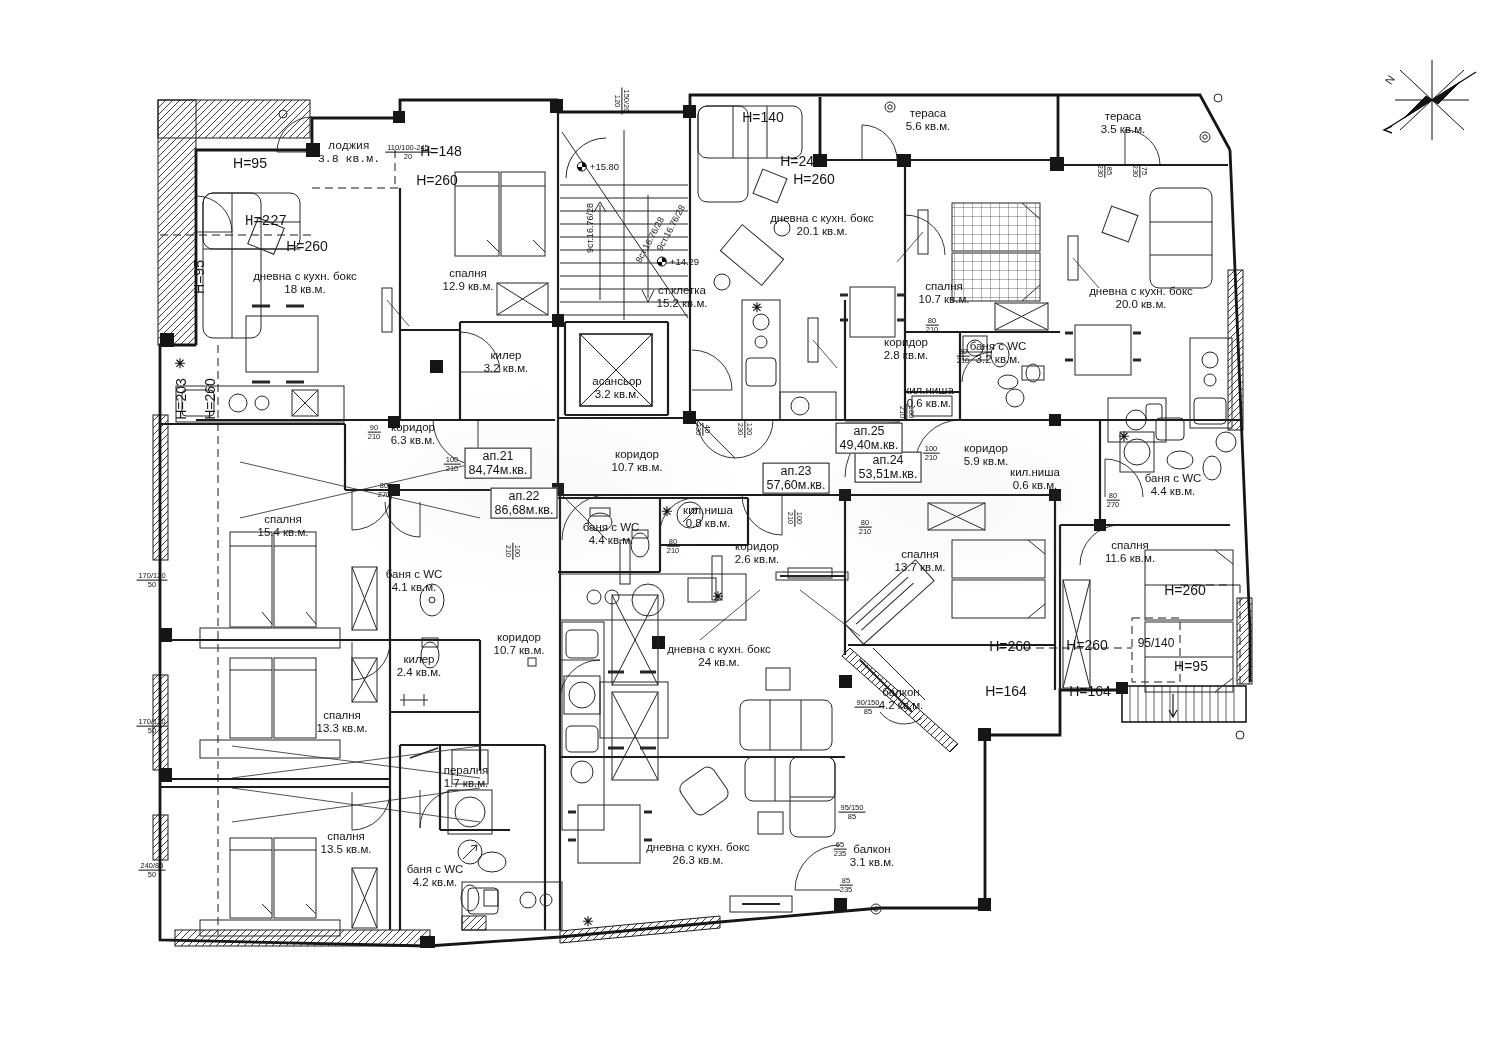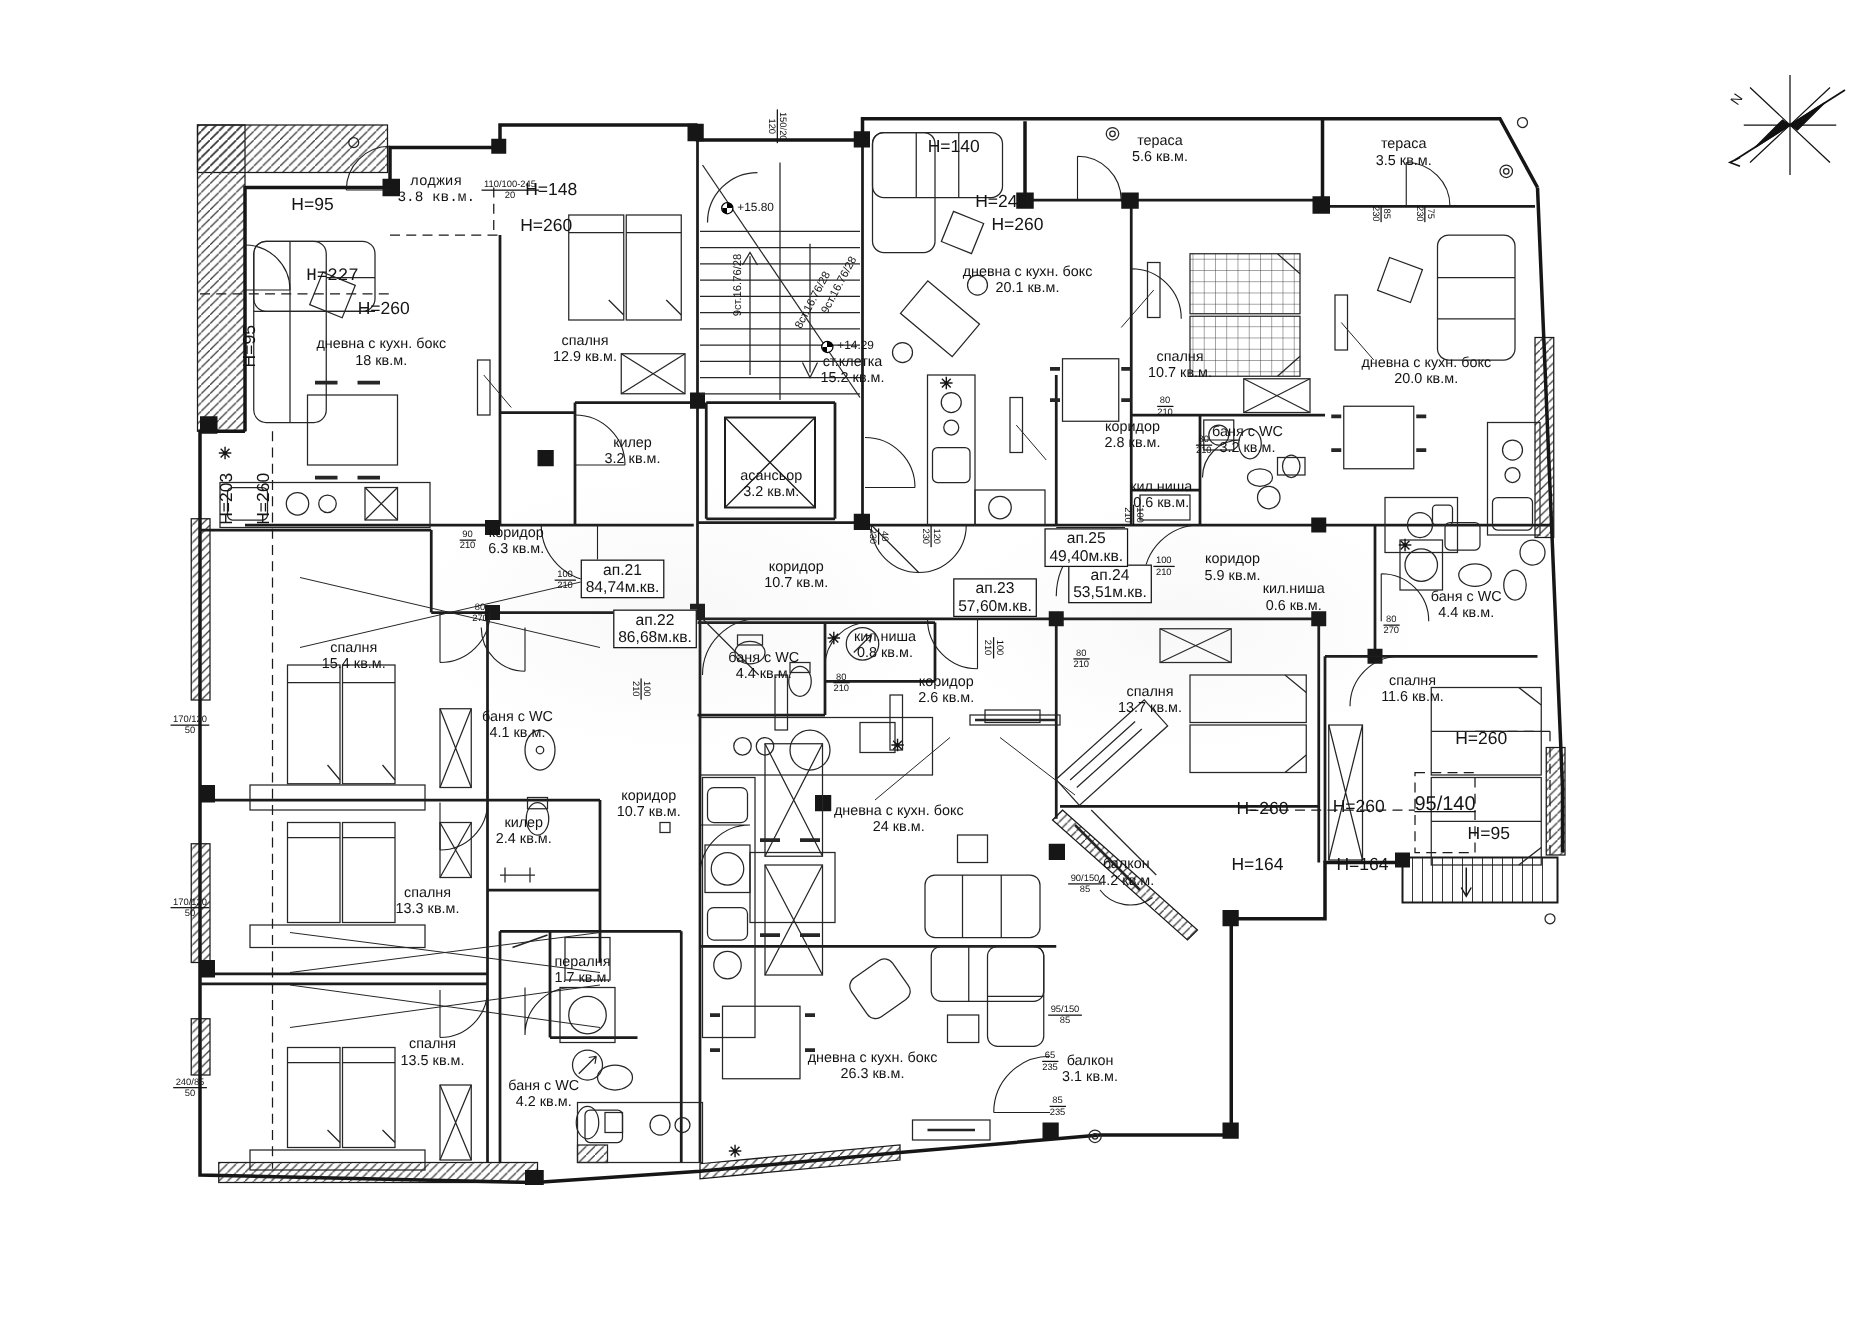--- a/index.html
+++ b/index.html
@@ -6,21 +6,21 @@
   .stage{position:relative;width:1500px;height:1061px;background:#ffffff;
          font-family:"Liberation Sans",sans-serif;color:#111;overflow:hidden;}
   .stage svg{position:absolute;left:0;top:0;}
   #labels{position:absolute;left:0;top:0;width:100%;height:100%;}
   .lbl{position:absolute;transform:translate(-50%,-50%);text-align:center;
        line-height:1.15;white-space:nowrap;color:#141414;}
   .room span{display:block;font-size:11.5px;}
   .apt{border:1.3px solid #141414;background:#fff;padding:0 3px;}
   .apt span{display:block;font-size:12.5px;}
   .hm{font-size:14px;}
-  .hm.small{font-size:16px;text-decoration:underline;}
+  .hm.small{font-size:12px;}
   .dim{font-size:7.5px;line-height:1.05;}
   .dim .t{display:block;border-bottom:0.8px solid #141414;padding:0 2px;}
   .dim .b{display:block;}
   .stair{font-size:9px;}
   .elev{font-size:9.5px;display:flex;align-items:center;gap:3px;}
   .elev .dot{width:8px;height:8px;border:1px solid #000;border-radius:50%;flex:0 0 auto;
        background:conic-gradient(#000 0 90deg,#fff 90deg 180deg,#000 180deg 270deg,#fff 270deg 360deg);}
   .sym{font-size:13px;font-weight:bold;}
   .title{position:absolute;left:1118px;top:866px;font-size:44px;letter-spacing:4px;
          word-spacing:18px;color:#111;}
@@ -678,21 +678,21 @@
       <div class="lbl sym" style="left: 180px; top: 364px; transform: translate(-50%, -50%);"><span>✳</span></div>
       <div class="lbl sym" style="left: 757px; top: 308px; transform: translate(-50%, -50%);"><span>✳</span></div>
       <div class="lbl sym" style="left: 1124px; top: 437px; transform: translate(-50%, -50%);"><span>✳</span></div>
       <div class="lbl sym" style="left: 718px; top: 597px; transform: translate(-50%, -50%);"><span>✳</span></div>
       <div class="lbl sym" style="left: 588px; top: 922px; transform: translate(-50%, -50%);"><span>✳</span></div>
       <div class="lbl sym" style="left: 667px; top: 512px; transform: translate(-50%, -50%);"><span>✳</span></div>
       <div class="lbl elev" style="left: 598px; top: 167px; transform: translate(-50%, -50%);">
         <span class="dot"></span>
         <span>+15.80</span>
       </div>
-      <div class="lbl elev" style="left: 678px; top: 262px; transform: translate(-50%, -50%); margin-top: 16px;">
+      <div class="lbl elev" style="left: 678px; top: 262px; transform: translate(-50%, -50%);">
         <span class="dot"></span>
         <span>+14.29</span>
       </div>
     </div>
 
   <div class="lbl" style="left:1390px;top:80px;font-size:11px;transform:translate(-50%,-50%) rotate(-55deg);">N</div>
 
 </div>
 
 </body></html>

